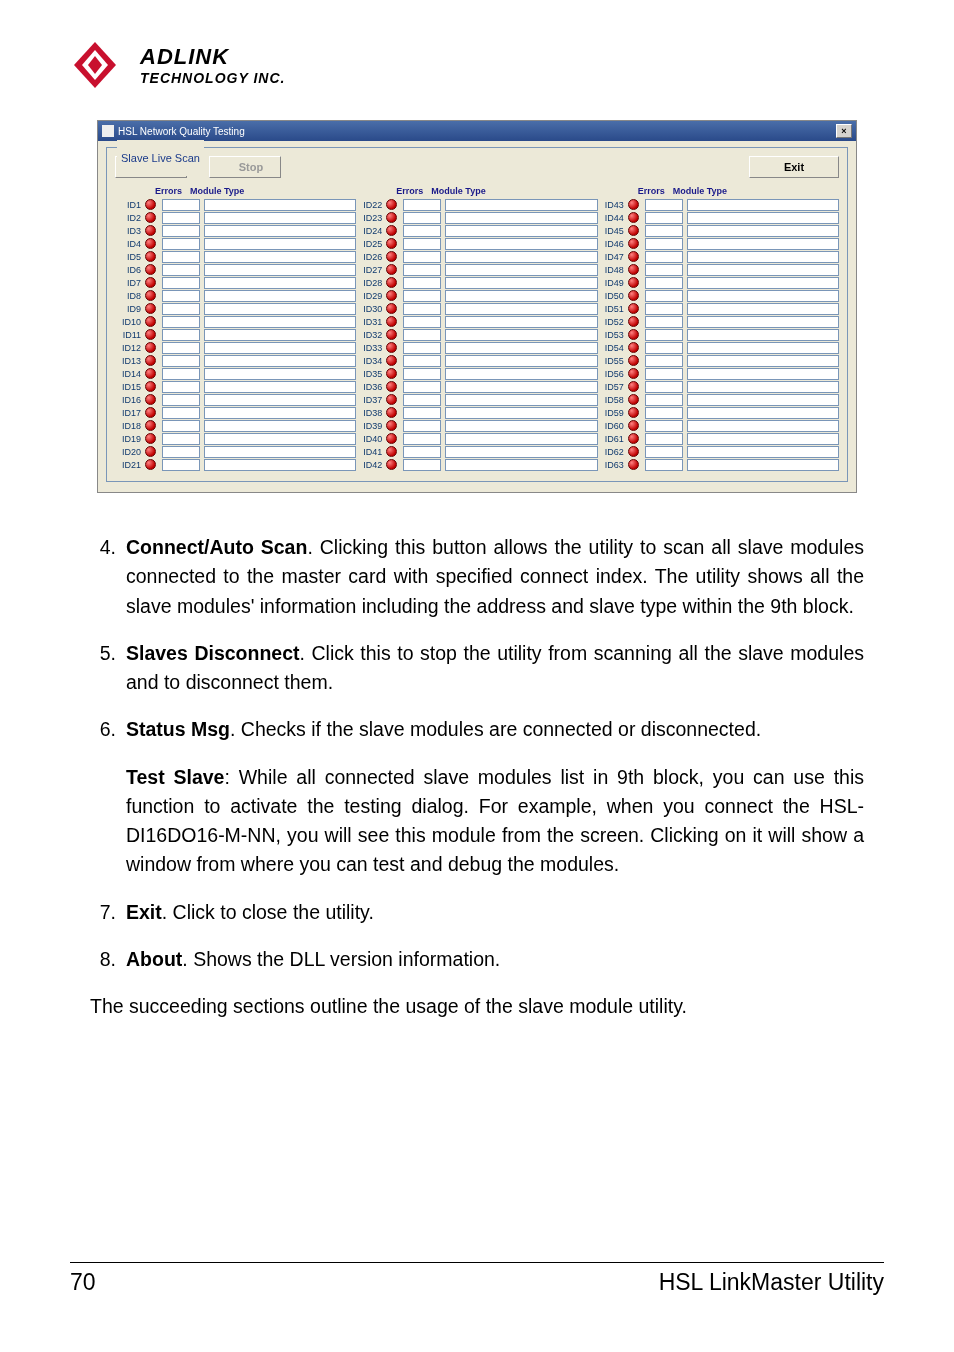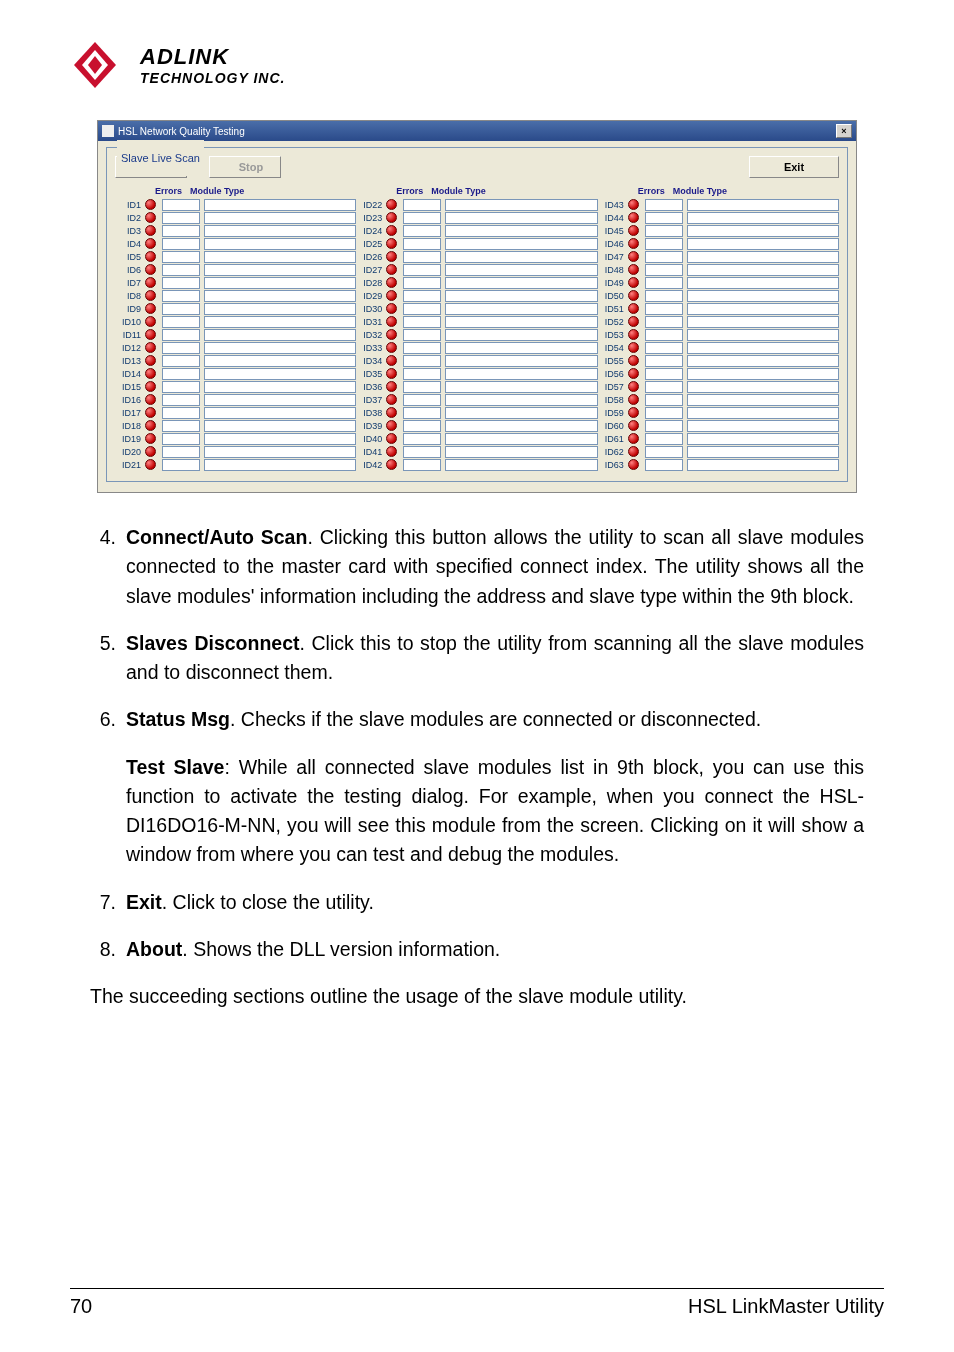--- a/index.html
+++ b/index.html
@@ -19,21 +19,21 @@
     align-items: center;
     gap: 20px;
     margin-bottom: 30px;
   }
   .logo-mark { width: 50px; height: 50px; }
   .logo-text { font-size: 22px; font-weight: bold; letter-spacing: 1px; font-style: italic; }
   .logo-sub { font-size: 14px; font-weight: bold; letter-spacing: 1px; font-style: italic; }
 
   
   .win {
-    margin: 0 auto 30px auto;
+    margin: 0 auto 40px auto;
     width: 760px;
     border: 1px solid #888;
     background: #ece9d8;
     font-family: Tahoma, sans-serif;
     font-size: 10px;
   }
   .titlebar {
     background: linear-gradient(#4a6ea9, #2a4a8a);
     color: #fff;
     display: flex;
@@ -121,26 +121,26 @@
   .doc ol { list-style: none; }
   .doc li { margin-bottom: 18px; display:flex; }
   .doc li .num { width: 36px; text-align:right; padding-right:10px; }
   .doc li .txt { flex:1; text-align: justify; }
   .doc .bold { font-weight:bold; }
   .doc .para { margin-bottom: 18px; text-align: justify; }
   .doc .sub { margin-left: 36px; margin-bottom: 18px; text-align: justify;}
 
   .footer {
     position:absolute;
-    bottom: 34px;
+    bottom: 56px;
     left: 70px; right: 70px;
     border-top: 1px solid #000;
     padding-top: 6px;
     display:flex; justify-content:space-between;
-    font-size: 20px;
+    font-size: 23px;
   }
 </style>
 </head>
 <body>
 
 <div class="page">
 
   <div class="logo">
     <svg class="logo-mark" viewBox="0 0 50 50">
       <path d="M25 2 L46 25 L25 48 L4 25 Z" fill="#c8102e"></path>

